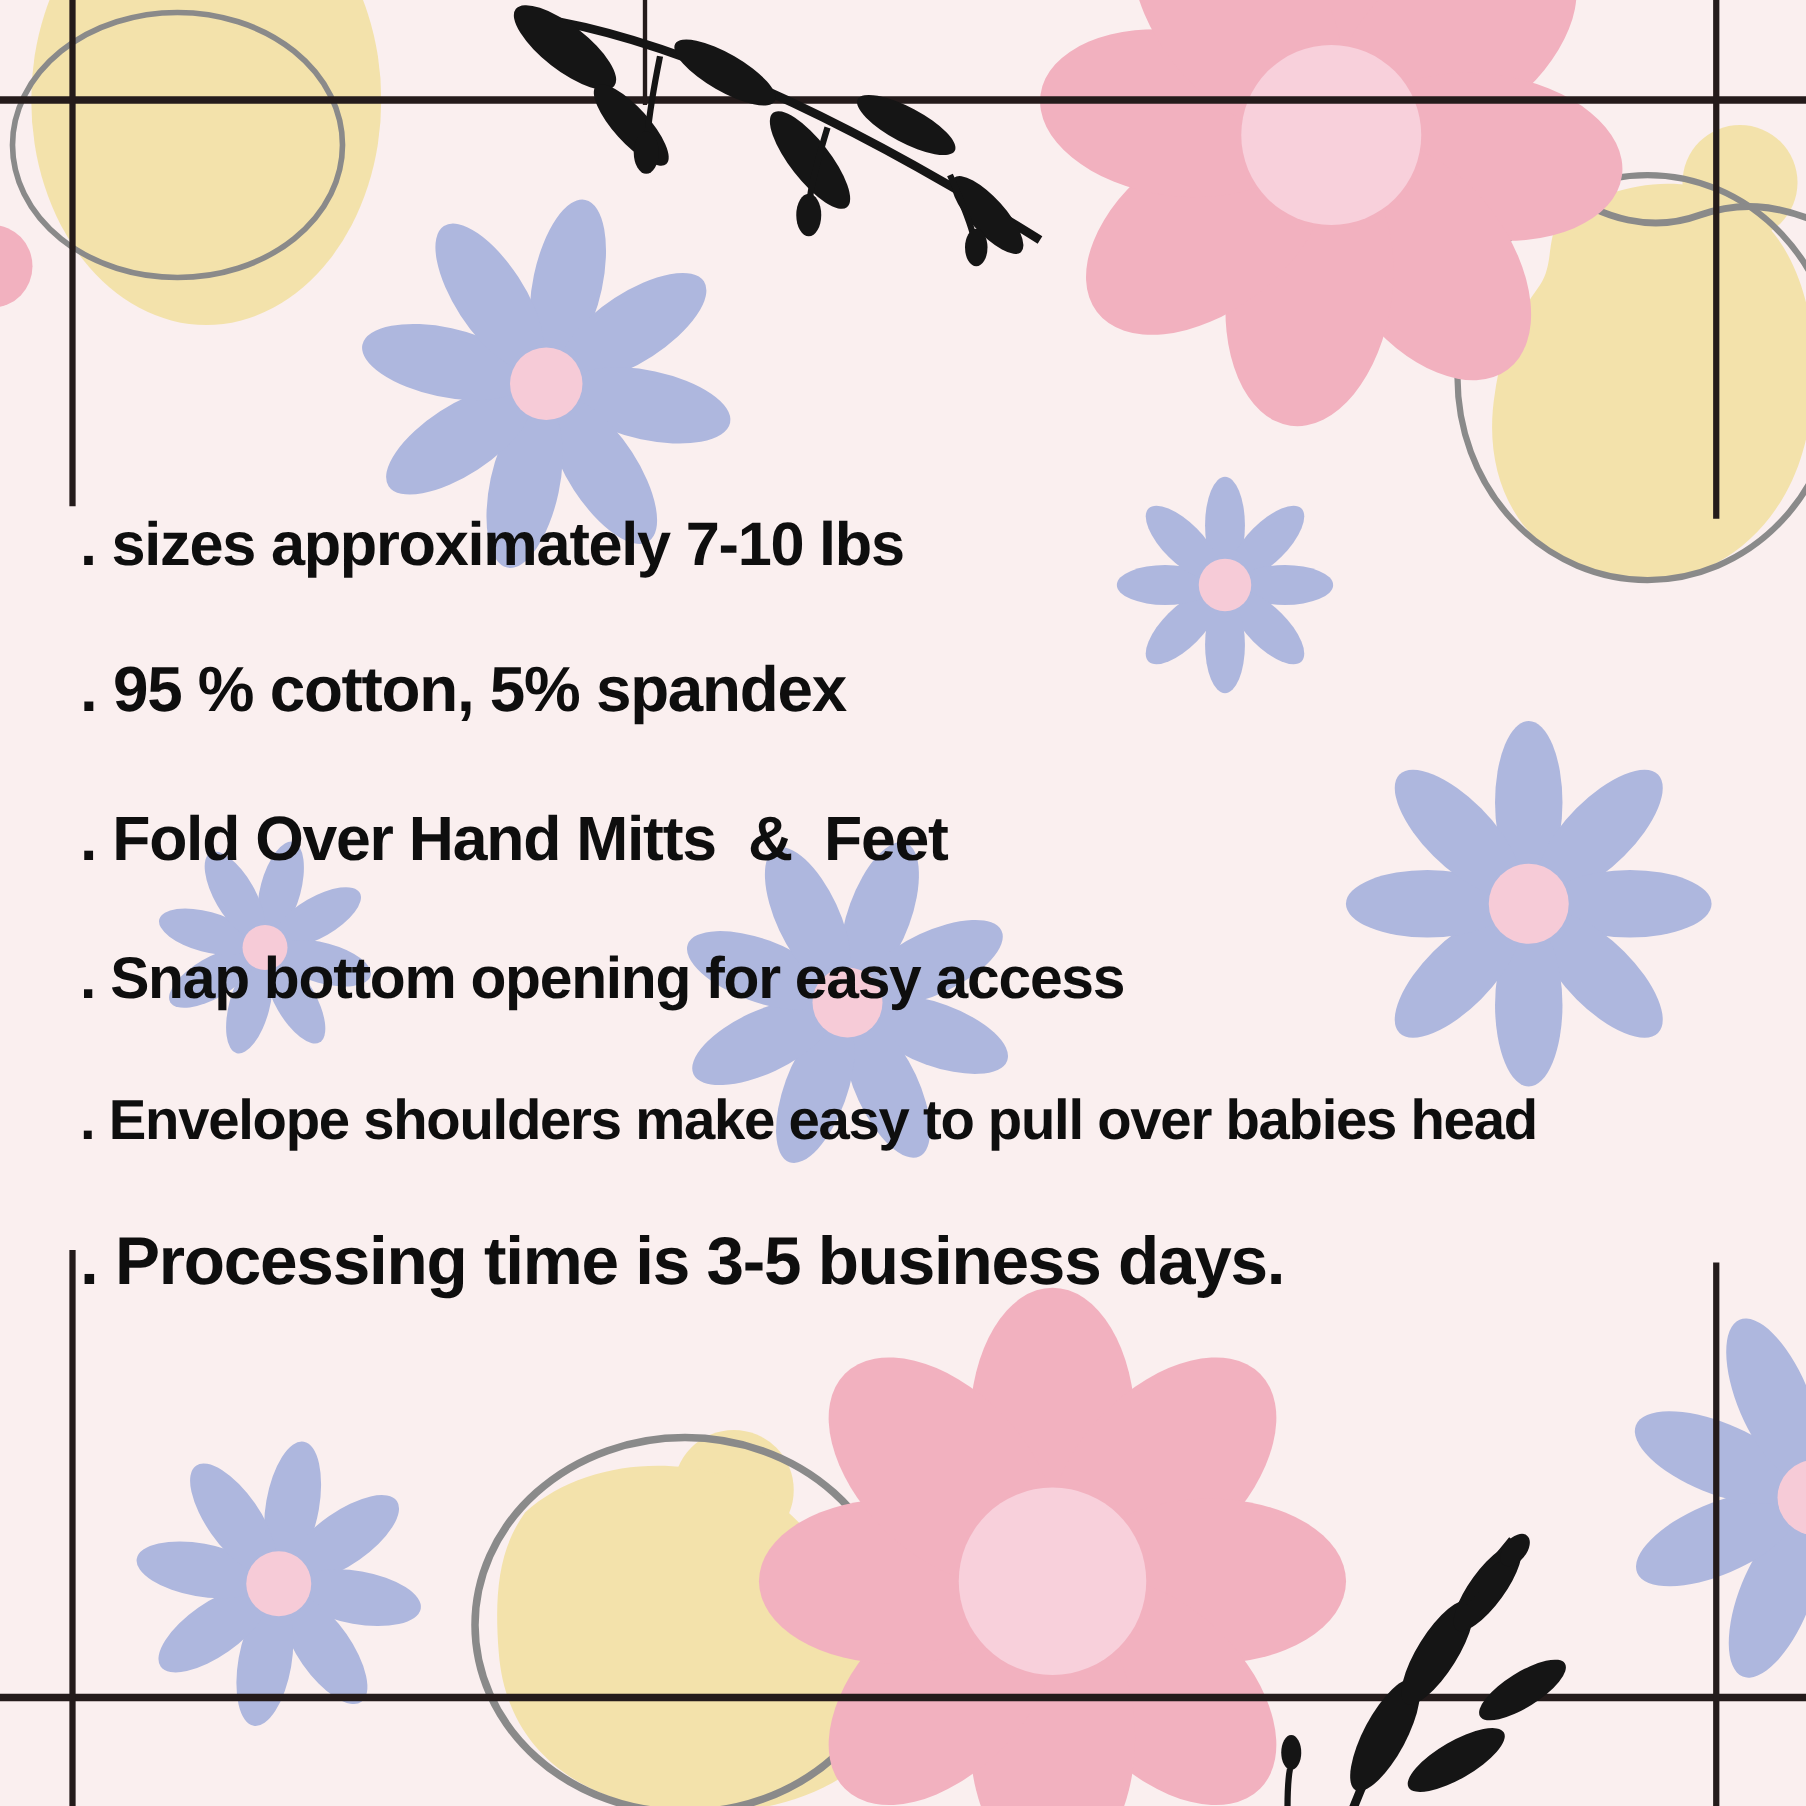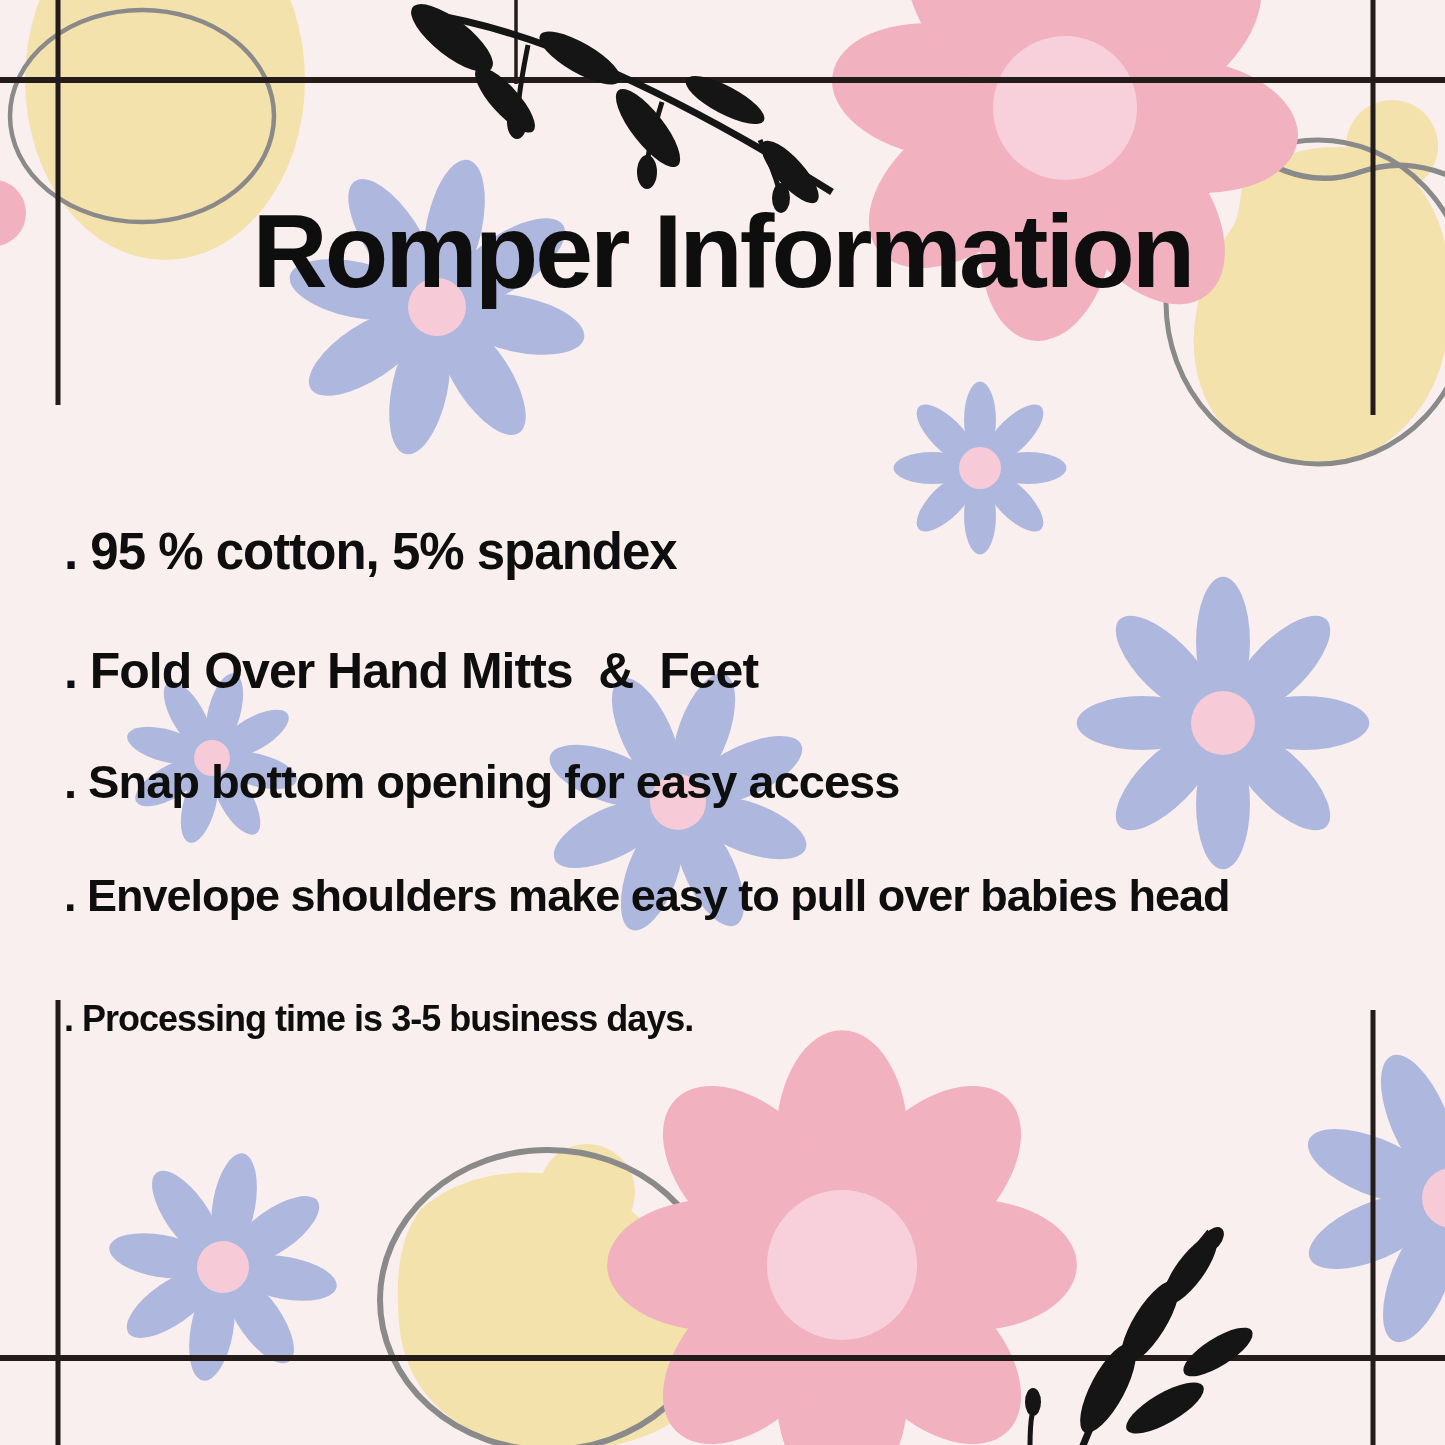--- a/index.html
+++ b/index.html
@@ -23,21 +23,21 @@
   }
   .line{
     position:absolute; left:64px; color:var(--text);
     font-weight:700; white-space:pre; letter-spacing:-1px;
   }
   .l1{top:408px; font-size:49px;}
   .l2{top:522px; font-size:51px;}
   .l3{top:642px; font-size:50px;}
   .l4{top:754px; font-size:47px;}
   .l5{top:870px; font-size:45px;text-align:center;}
-  .l6{top:978px; font-size:36px;margin-top:20px;}
+  .l6{top:978px; font-size:54px;}
   .l7{top:1102px; font-size:43px;}
 </style>
 </head>
 <body>
 
 <div class="canvas">
 
   <svg class="decor-svg" viewBox="0 0 1445 1445">
     <defs>
       <g id="daisy">
@@ -153,21 +153,21 @@
       <ellipse cx="1165" cy="1408" rx="15" ry="44" transform="rotate(60 1165 1408)"></ellipse>
       <ellipse cx="1218" cy="1352" rx="14" ry="40" transform="rotate(58 1218 1352)"></ellipse>
       <path d="M 1172 1282 C 1185 1268 1196 1256 1205 1248" fill="none" stroke="var(--branch)" stroke-width="5"></path>
       <ellipse cx="1212" cy="1240" rx="9" ry="15" transform="rotate(40 1212 1240)"></ellipse>
       <path d="M 1030 1448 C 1030 1435 1030 1425 1032 1415" fill="none" stroke="var(--branch)" stroke-width="5"></path>
       <ellipse cx="1033" cy="1402" rx="8" ry="14"></ellipse>
     </g>
   </svg>
 
   <div class="textlayer">
-    <div class="title">Romper Information</div>
+    <div class="line l1">. sizes approximately 7-10 lbs</div>
     <div class="line l2">. 95 % cotton, 5% spandex</div>
     <div class="line l3">. Fold Over Hand Mitts  &amp;  Feet</div>
     <div class="line l4">. Snap bottom opening for easy access</div>
     <div class="line l5">. Envelope shoulders make easy to pull over babies head</div>
     <div class="line l6">. Processing time is 3-5 business days.</div>
   </div>
 
 </div>
 
 </body></html>

